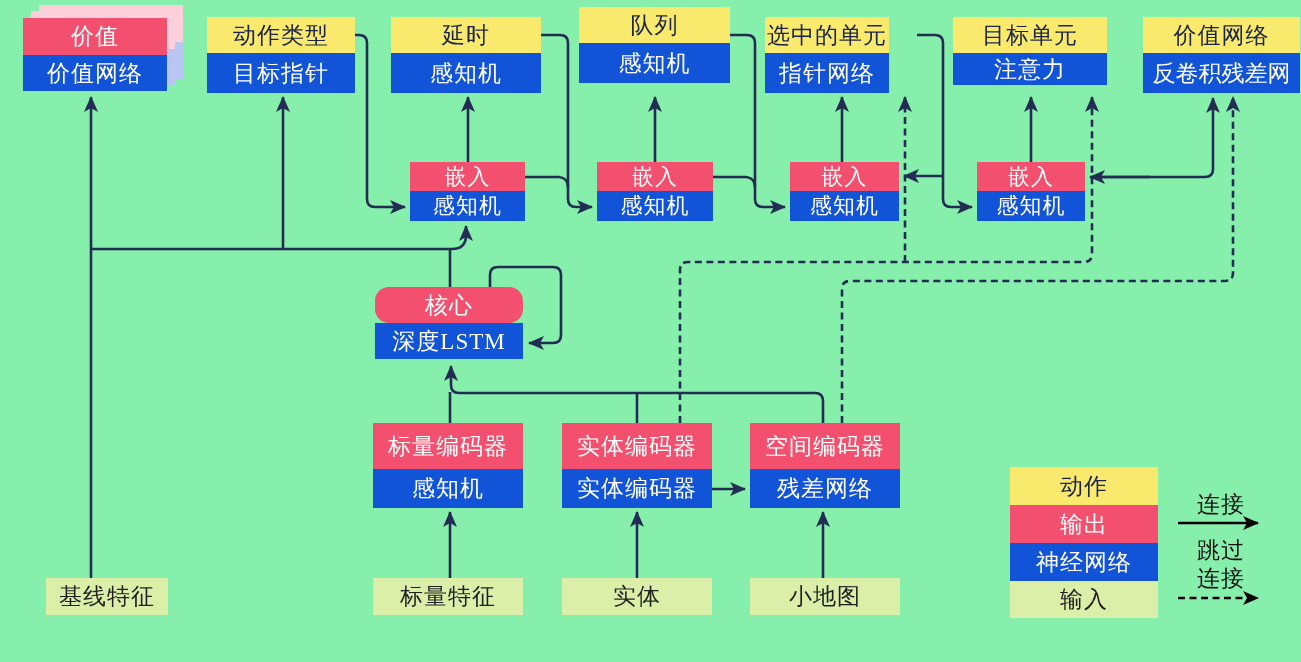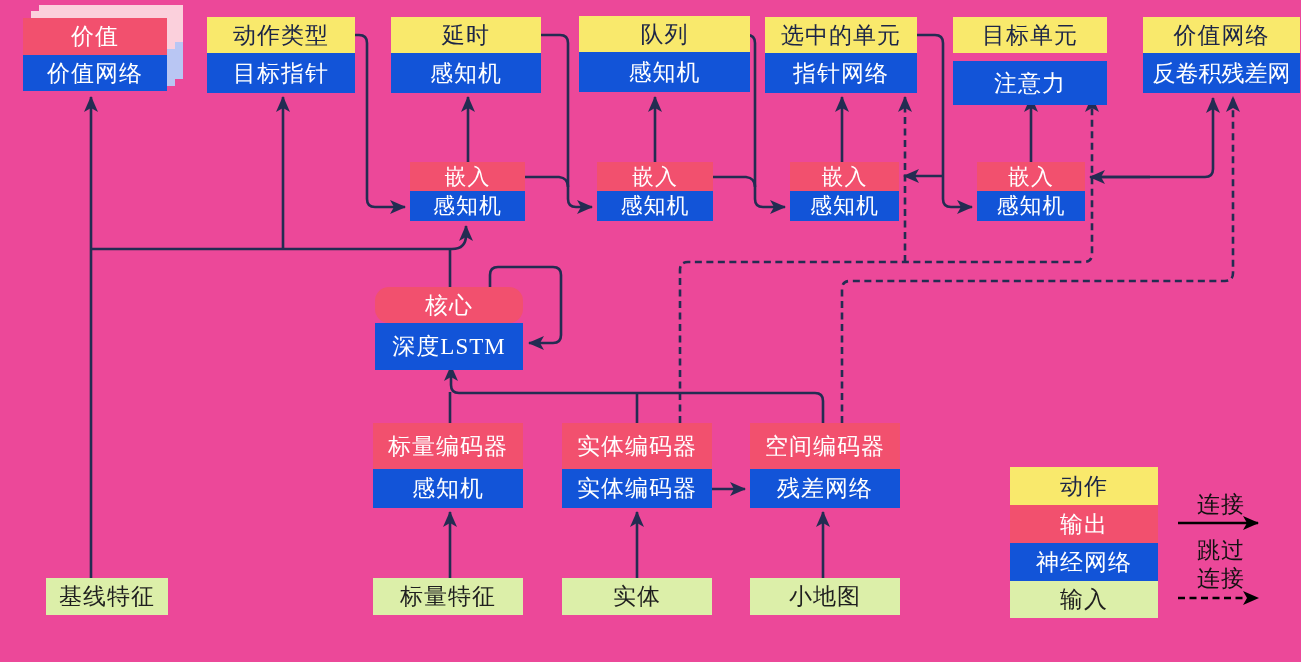--- a/index.html
+++ b/index.html
@@ -1,19 +1,19 @@
 <!DOCTYPE html>
 <html><head>
 <meta charset="utf-8">
 <style>
   html,body{margin:0;padding:0;background:#ffffff;}
   #canvas{
     position:relative;
     width:1301px;height:662px;
-    background:#ec4899;
+    background:#86efac;
     font-family:"Liberation Serif","DejaVu Serif",serif;
     overflow:hidden;
   }
   #wires{position:absolute;left:0;top:0;width:1301px;height:662px;}
   .node{position:absolute;z-index:3;}
   .row{
     display:flex;align-items:center;justify-content:center;
     white-space:nowrap;letter-spacing:1px;
     font-size:23px;line-height:1;
   }
@@ -112,31 +112,31 @@
     <div class="row blue" style="height:36px;">价值网络</div>
   </div>
   <div class="node" style="left:207px;top:17px;width:148px;">
     <div class="row yellow" style="height:36px;">动作类型</div>
     <div class="row blue" style="height:40px;">目标指针</div>
   </div>
   <div class="node" style="left:391px;top:17px;width:150px;text-align:center;">
     <div class="row yellow" style="height:36px;">延时</div>
     <div class="row blue" style="height:40px;">感知机</div>
   </div>
-  <div class="node" style="left:579px;top:16px;width:171px;">
+  <div class="node" style="left:579px;top:7px;width:151px;">
     <div class="row yellow" style="height:36px;">队列</div>
     <div class="row blue" style="height:40px;">感知机</div>
   </div>
-  <div class="node" style="left:765px;top:17px;width:152px;text-align:right;">
+  <div class="node" style="left:765px;top:17px;width:124px;text-align:right;">
     <div class="row yellow" style="height:36px;">选中的单元</div>
     <div class="row blue" style="height:40px;">指针网络</div>
   </div>
   <div class="node" style="left:953px;top:17px;width:154px;">
     <div class="row yellow" style="height:36px;">目标单元</div>
-    <div class="row blue" style="height:44px;margin-top:8px;">注意力</div>
+    <div class="row blue" style="height:32px;">注意力</div>
   </div>
   <div class="node" style="left:1143px;top:17px;width:157px;">
     <div class="row yellow" style="height:36px;">价值网络</div>
     <div class="row blue" style="height:40px;letter-spacing:0;">反卷积残差网</div>
   </div>
 
   <div class="node" style="left:410px;top:162px;width:115px;">
     <div class="row red" style="height:29px;font-size:22px;">嵌入</div>
     <div class="row blue" style="height:30px;font-size:22px;">感知机</div>
   </div>
@@ -148,21 +148,21 @@
     <div class="row red" style="height:29px;font-size:22px;">嵌入</div>
     <div class="row blue" style="height:30px;font-size:22px;">感知机</div>
   </div>
   <div class="node" style="left:977px;top:162px;width:108px;">
     <div class="row red" style="height:29px;font-size:22px;">嵌入</div>
     <div class="row blue" style="height:30px;font-size:22px;">感知机</div>
   </div>
 
   <div class="node" style="left:375px;top:287px;width:148px;">
     <div class="row red" style="height:36px;border-radius:14px;">核心</div>
-    <div class="row blue" style="height:47px;">深度LSTM</div>
+    <div class="row blue" style="height:36px;">深度LSTM</div>
   </div>
 
   <div class="node" style="left:373px;top:423px;width:150px;">
     <div class="row red" style="height:46px;">标量编码器</div>
     <div class="row blue" style="height:39px;">感知机</div>
   </div>
   <div class="node" style="left:562px;top:423px;width:150px;">
     <div class="row red" style="height:46px;">实体编码器</div>
     <div class="row blue" style="height:39px;">实体编码器</div>
   </div>

